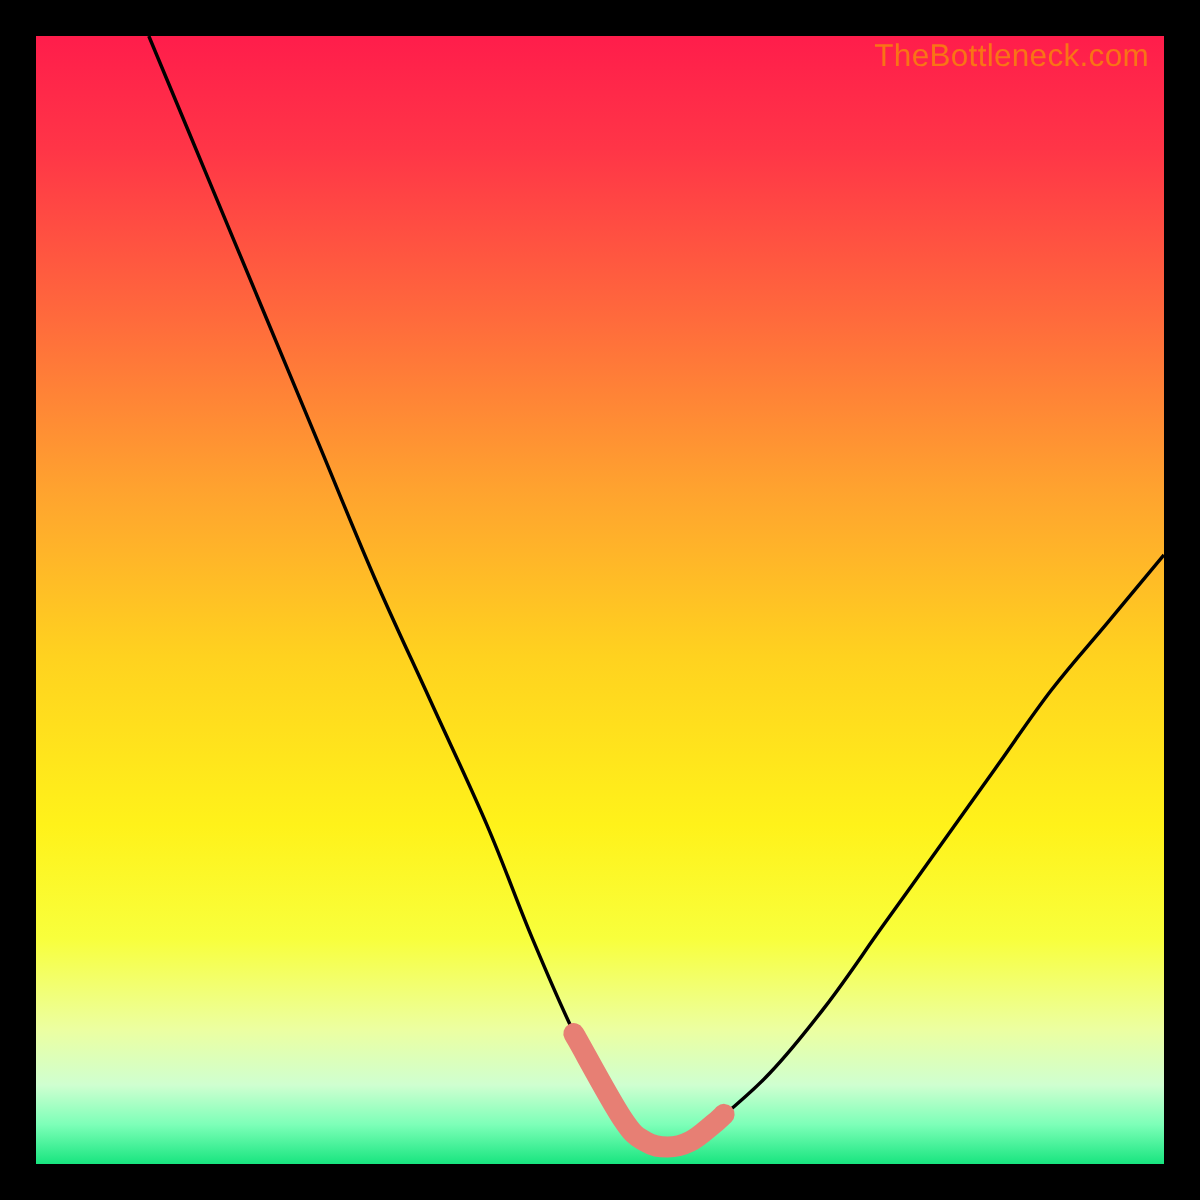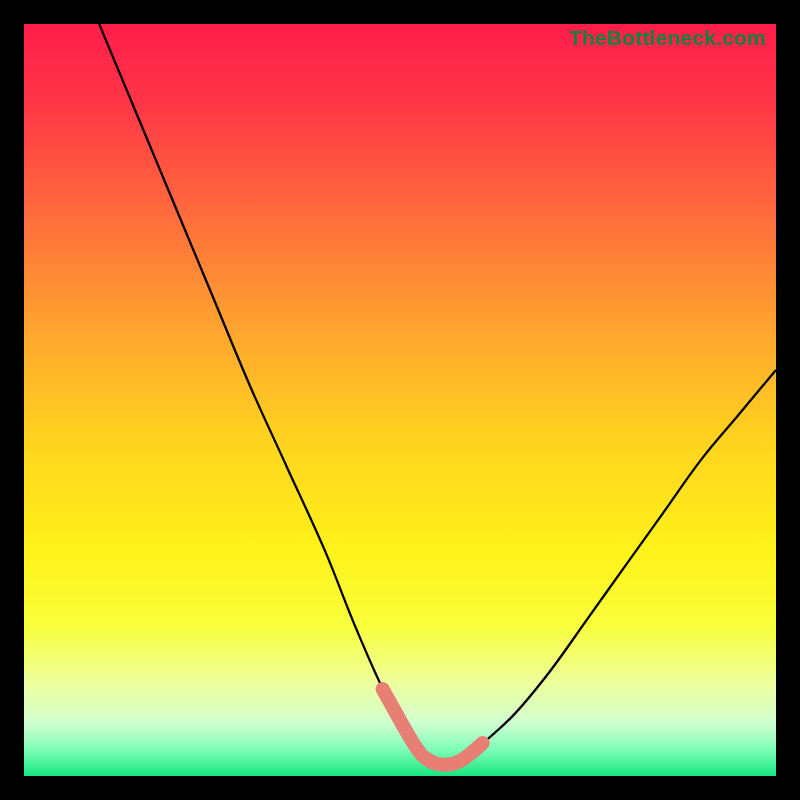--- a/index.html
+++ b/index.html
@@ -26,23 +26,23 @@
     overflow: hidden;
   }
   .gradient-bg {
     position: absolute;
     inset: 0;
   }
   .watermark {
     position: absolute;
     top: 2px;
     right: 10px;
-    color: #15803d;
+    color: #f97316;
     font-size: 21px;
-    font-weight: 700;
+    font-weight: 400;
     letter-spacing: 0.2px;
     text-align: center;
     user-select: none;
   }
   svg {
     position: absolute;
     inset: 0;
   }
 </style>
 </head>

